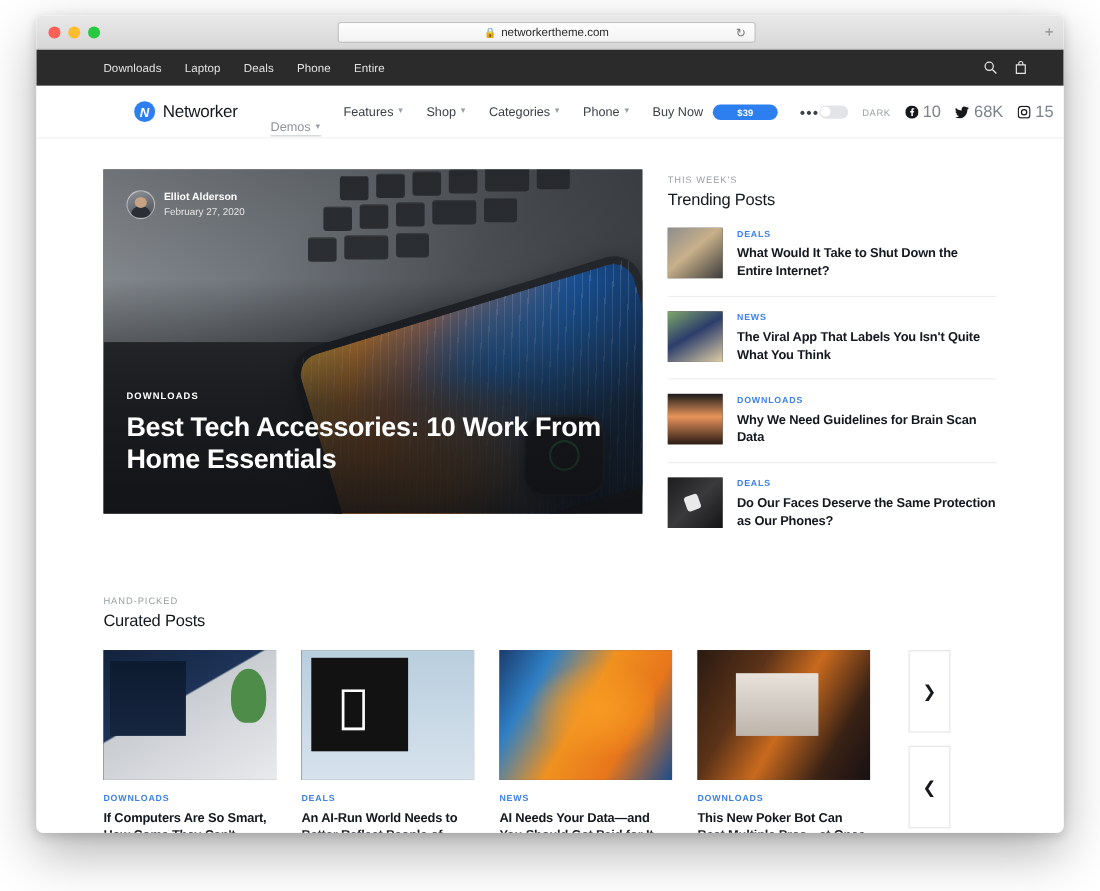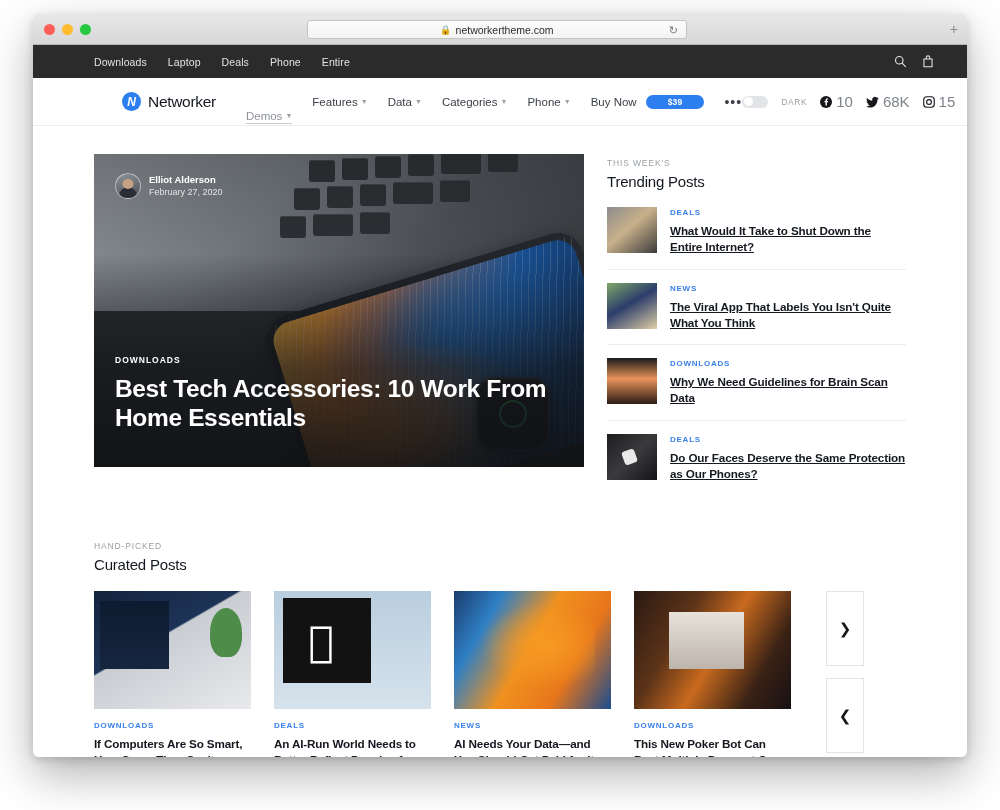--- a/index.html
+++ b/index.html
@@ -194,21 +194,21 @@
   .trending { flex: 1; padding-top: 4px; }
   .kicker { font-size: 8.5px; letter-spacing: .85px; color: #9aa0a6; text-transform: uppercase; }
   .sec-title { font-size: 15px; color: #14181f; margin-top: 5px; letter-spacing: -0.2px; }
   .tlist { margin-top: 17px; }
   .titem { display: flex; gap: 13px; padding: 13px 0; border-bottom: 1px solid #ededed; }
   .titem:first-child { padding-top: 0; }
   .titem:last-child { border-bottom: none; }
   .tthumb { width: 50px; height: 46px; flex: 0 0 50px; background: #444; overflow: hidden; position: relative; }
   .tbody { padding-top: 1px; }
   .tcat { font-size: 8px; font-weight: bold; letter-spacing: .75px; color: #3b82e8; }
-  .ttitle { font-size: 11.7px; line-height: 1.39; color: #14181f; font-weight: bold; margin-top: 6px; letter-spacing: -0.15px; text-decoration: underline; }
+  .ttitle { font-size: 11.7px; line-height: 1.39; color: #14181f; font-weight: bold; margin-top: 6px; letter-spacing: -0.15px; }
 
   
   .curated { padding-top: 46px; }
   .cards { display: flex; gap: 23px; margin-top: 18px; align-items: flex-start; }
   .card { width: 157px; }
   .cthumb { width: 157px; height: 118px; overflow: hidden; position: relative; background: #333; }
   .ccat { font-size: 8px; font-weight: bold; letter-spacing: .75px; color: #3b82e8; margin-top: 12px; }
   .ctitle { font-size: 11.7px; line-height: 1.39; color: #14181f; font-weight: bold; margin-top: 6px; letter-spacing: -0.15px; }
   .arrows { display: flex; flex-direction: column; gap: 12px; margin-left: 12px; }
   .arrow {
@@ -318,21 +318,21 @@
     <nav class="mainnav">
       <span class="item active">
         <span>Demos</span>
         <span class="caret">▼</span>
       </span>
       <span class="item">
         <span>Features</span>
         <span class="caret">▼</span>
       </span>
       <span class="item">
-        <span>Data</span>
+        <span>Shop</span>
         <span class="caret">▼</span>
       </span>
       <span class="item">
         <span>Categories</span>
         <span class="caret">▼</span>
       </span>
       <span class="item">
         <span>Phone</span>
         <span class="caret">▼</span>
       </span>

